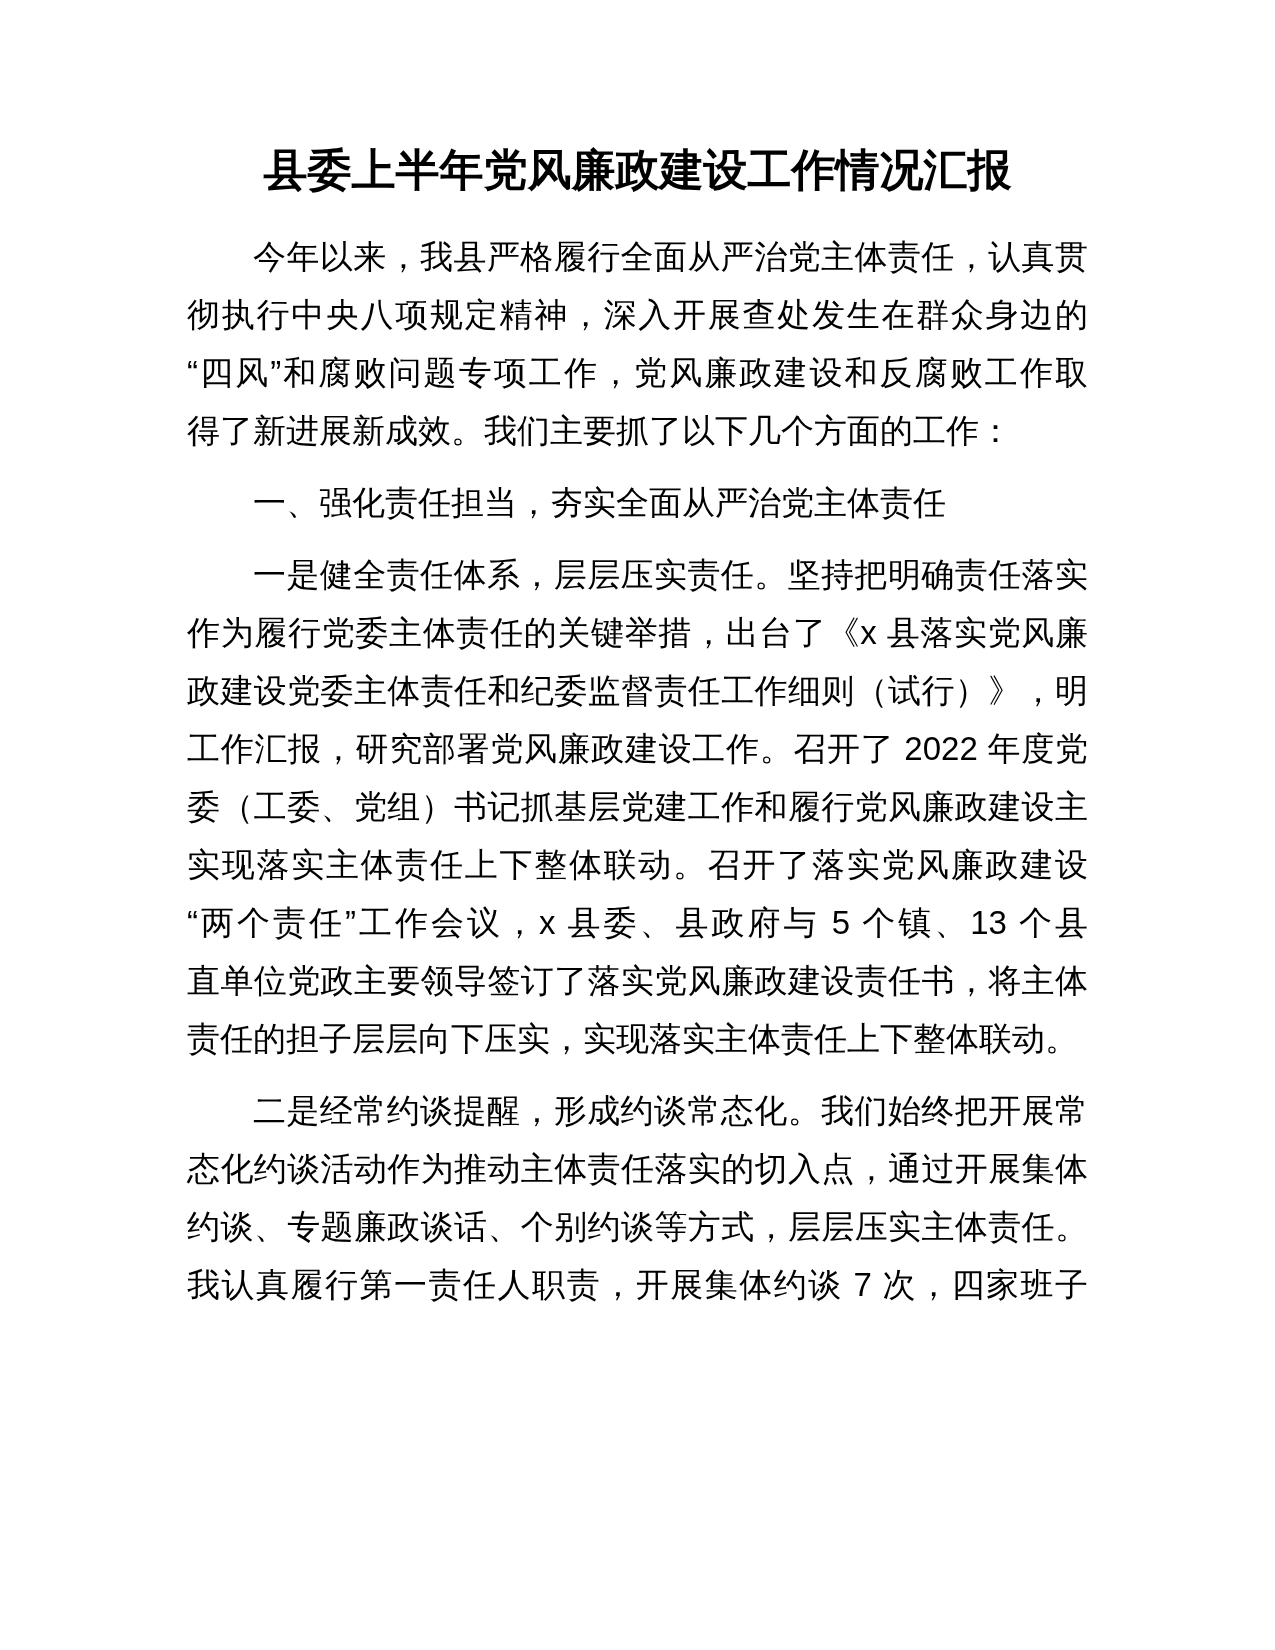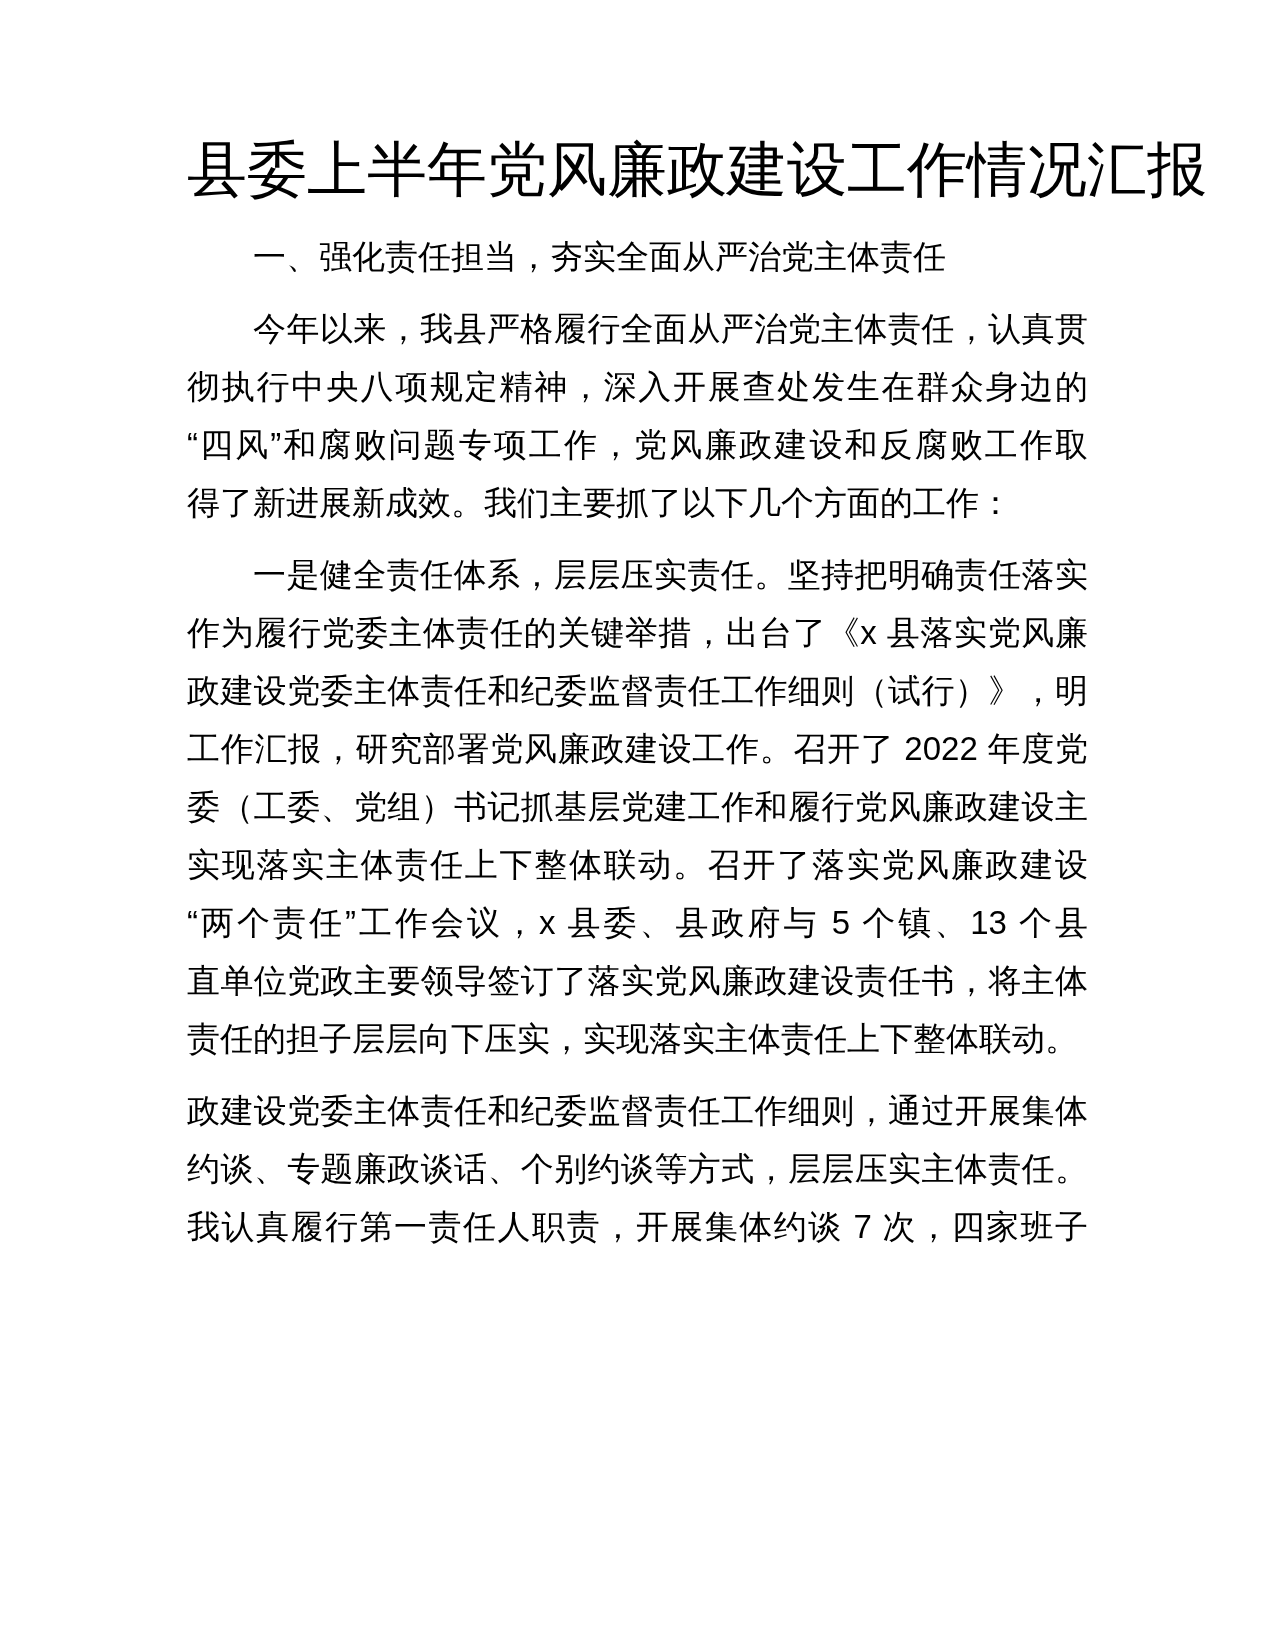--- a/index.html
+++ b/index.html
@@ -17,23 +17,23 @@
     overflow: hidden;
   }
   .content {
     position: absolute;
     left: 187px;
     top: 140px;
     width: 901px;
   }
   .title {
     margin: 0 0 28px 0;
-    font-size: 60px;
+    font-size: 44px;
     line-height: 60px;
-    font-weight: normal;
+    font-weight: bold;
     text-align: center;
     white-space: nowrap;
   }
   .para {
     margin: 0 0 14px 0;
   }
   .line {
     font-size: 33px;
     height: 58px;
     line-height: 58px;
@@ -49,40 +49,41 @@
     text-align-last: left;
   }
 </style>
 </head>
 <body>
 
 <div class="page">
   <div class="content">
     <h1 class="title">县委上半年党风廉政建设工作情况汇报</h1>
     <div class="body-text">
-        <div class="para heading">
-          <div class="line first last">一、强化责任担当，夯实全面从严治党主体责任</div>
-        </div>
         <div class="para body">
           <div class="line first">今年以来，我县严格履行全面从严治党主体责任，认真贯</div>
           <div class="line">彻执行中央八项规定精神，深入开展查处发生在群众身边的</div>
           <div class="line">“四风”和腐败问题专项工作，党风廉政建设和反腐败工作取</div>
           <div class="line last">得了新进展新成效。我们主要抓了以下几个方面的工作：</div>
+        </div>
+        <div class="para heading">
+          <div class="line first last">一、强化责任担当，夯实全面从严治党主体责任</div>
         </div>
         <div class="para body">
           <div class="line first">一是健全责任体系，层层压实责任。坚持把明确责任落实</div>
           <div class="line">作为履行党委主体责任的关键举措，出台了《x 县落实党风廉</div>
           <div class="line">政建设党委主体责任和纪委监督责任工作细则（试行）》，明</div>
           <div class="line">工作汇报，研究部署党风廉政建设工作。召开了 2022 年度党</div>
           <div class="line">委（工委、党组）书记抓基层党建工作和履行党风廉政建设主</div>
           <div class="line">实现落实主体责任上下整体联动。召开了落实党风廉政建设</div>
           <div class="line">“两个责任”工作会议，x 县委、县政府与 5 个镇、13 个县</div>
           <div class="line">直单位党政主要领导签订了落实党风廉政建设责任书，将主体</div>
           <div class="line last">责任的担子层层向下压实，实现落实主体责任上下整体联动。</div>
         </div>
         <div class="para body">
-          <div class="line">政建设党委主体责任和纪委监督责任工作细则，通过开展集体</div>
+          <div class="line first">二是经常约谈提醒，形成约谈常态化。我们始终把开展常</div>
+          <div class="line">态化约谈活动作为推动主体责任落实的切入点，通过开展集体</div>
           <div class="line">约谈、专题廉政谈话、个别约谈等方式，层层压实主体责任。</div>
           <div class="line">我认真履行第一责任人职责，开展集体约谈 7 次，四家班子</div>
         </div>
       </div>
   </div>
 </div>
 
 </body></html>

